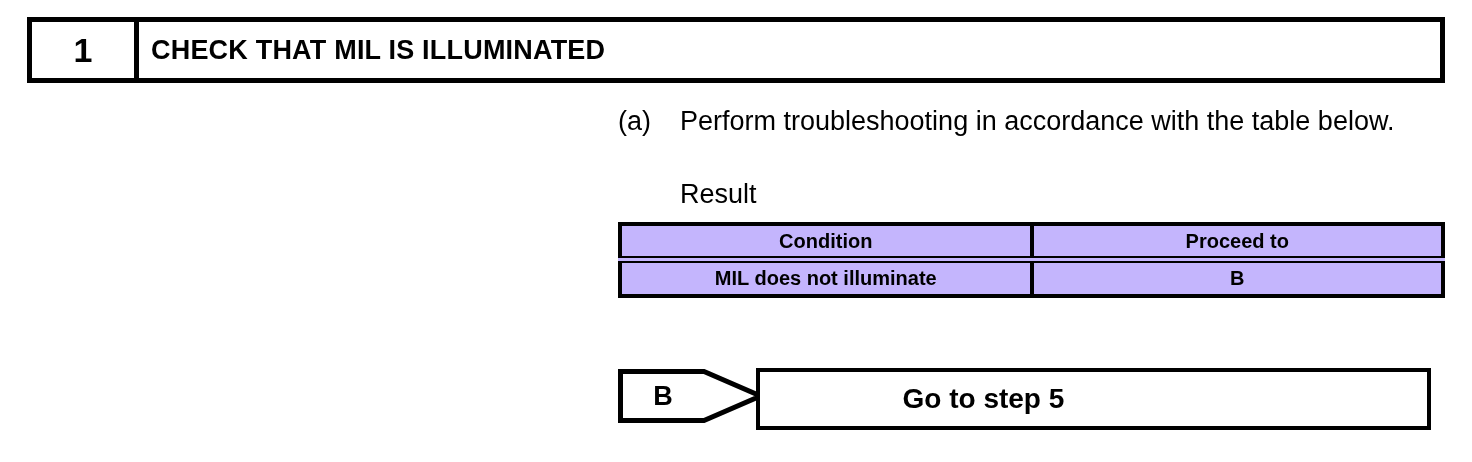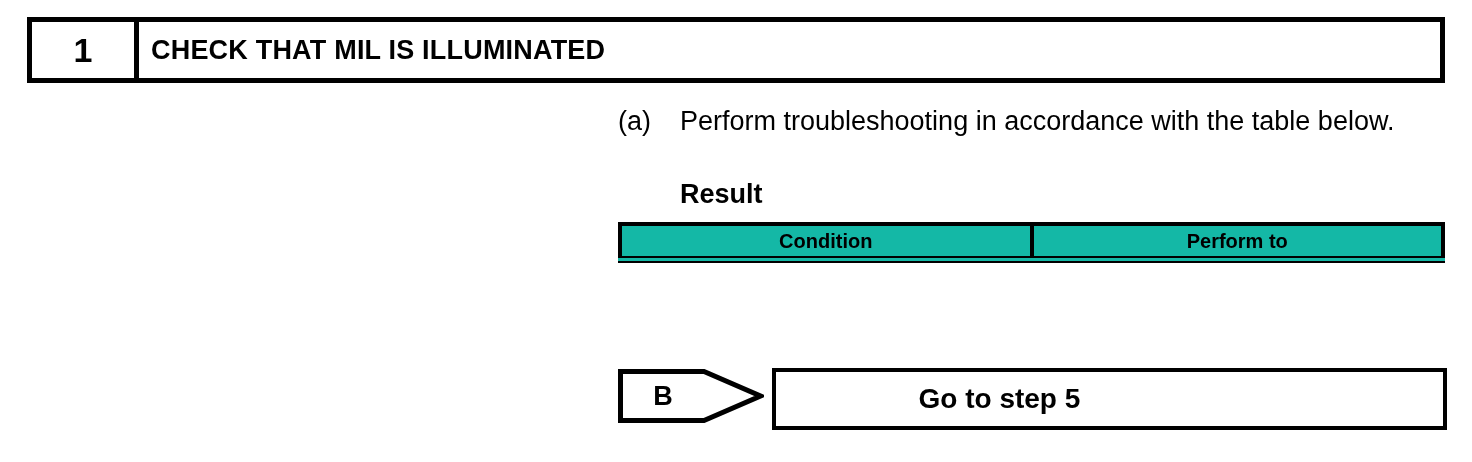--- a/index.html
+++ b/index.html
@@ -56,32 +56,32 @@
     font-size: 27px;
     line-height: 37px;
   }
   .instruction .marker { width: 62px; flex: 0 0 62px; }
   .instruction .itext  { width: 750px; }
 
   .result-label {
     position: absolute;
     left: 680px; top: 179px;
     font-size: 27px;
-    font-weight: bold;
+    font-weight: normal;
     text-align: center;
   }
 
   
   .result-table {
     position: absolute;
     left: 618px; top: 222px;
     width: 827px;
     border-collapse: collapse;
     table-layout: fixed;
-    background: #14b8a6;
+    background: #c4b5fd;
   }
   .result-table th, .result-table td {
     border: 4px solid #000;
     text-align: center;
     vertical-align: middle;
     font-size: 20px;
     font-weight: bold;
     padding: 0;
     width: 50%;
   }
@@ -102,21 +102,21 @@
     left: 618px; top: 369px;
     width: 90px; height: 54px;
     display: flex;
     align-items: center;
     justify-content: center;
     font-size: 27px;
     font-weight: bold;
   }
   .action-box {
     position: absolute;
-    left: 772px; top: 368px;
+    left: 756px; top: 368px;
     width: 675px; height: 62px;
     border: 4px solid #000;
     box-sizing: border-box;
     display: flex;
     align-items: center;
     background: #fff;
   }
   .action-label {
     width: 67%;
     text-align: center;
@@ -138,24 +138,28 @@
     <span class="marker">(a)</span>
     <span class="itext">Perform troubleshooting in accordance with the table below.</span>
   </div>
 
   <div class="result-label">Result</div>
 
   <table class="result-table">
     <thead>
       <tr>
         <th>Condition</th>
-        <th>Perform to</th>
+        <th>Proceed to</th>
       </tr>
     </thead>
     <tbody>
+      <tr>
+        <td>MIL does not illuminate</td>
+        <td>B</td>
+      </tr>
     </tbody>
   </table>
 
   <svg class="branch-arrow" viewBox="0 0 146 54" xmlns="http://www.w3.org/2000/svg">
     <polygon points="2.5,2.5 86,2.5 142.5,27 86,51.5 2.5,51.5" fill="#ffffff" stroke="#000000" stroke-width="5" stroke-linejoin="miter"></polygon>
   </svg>
   <div class="branch-label">B</div>
 
   <div class="action-box">
     <div class="action-label">Go to step 5</div>

